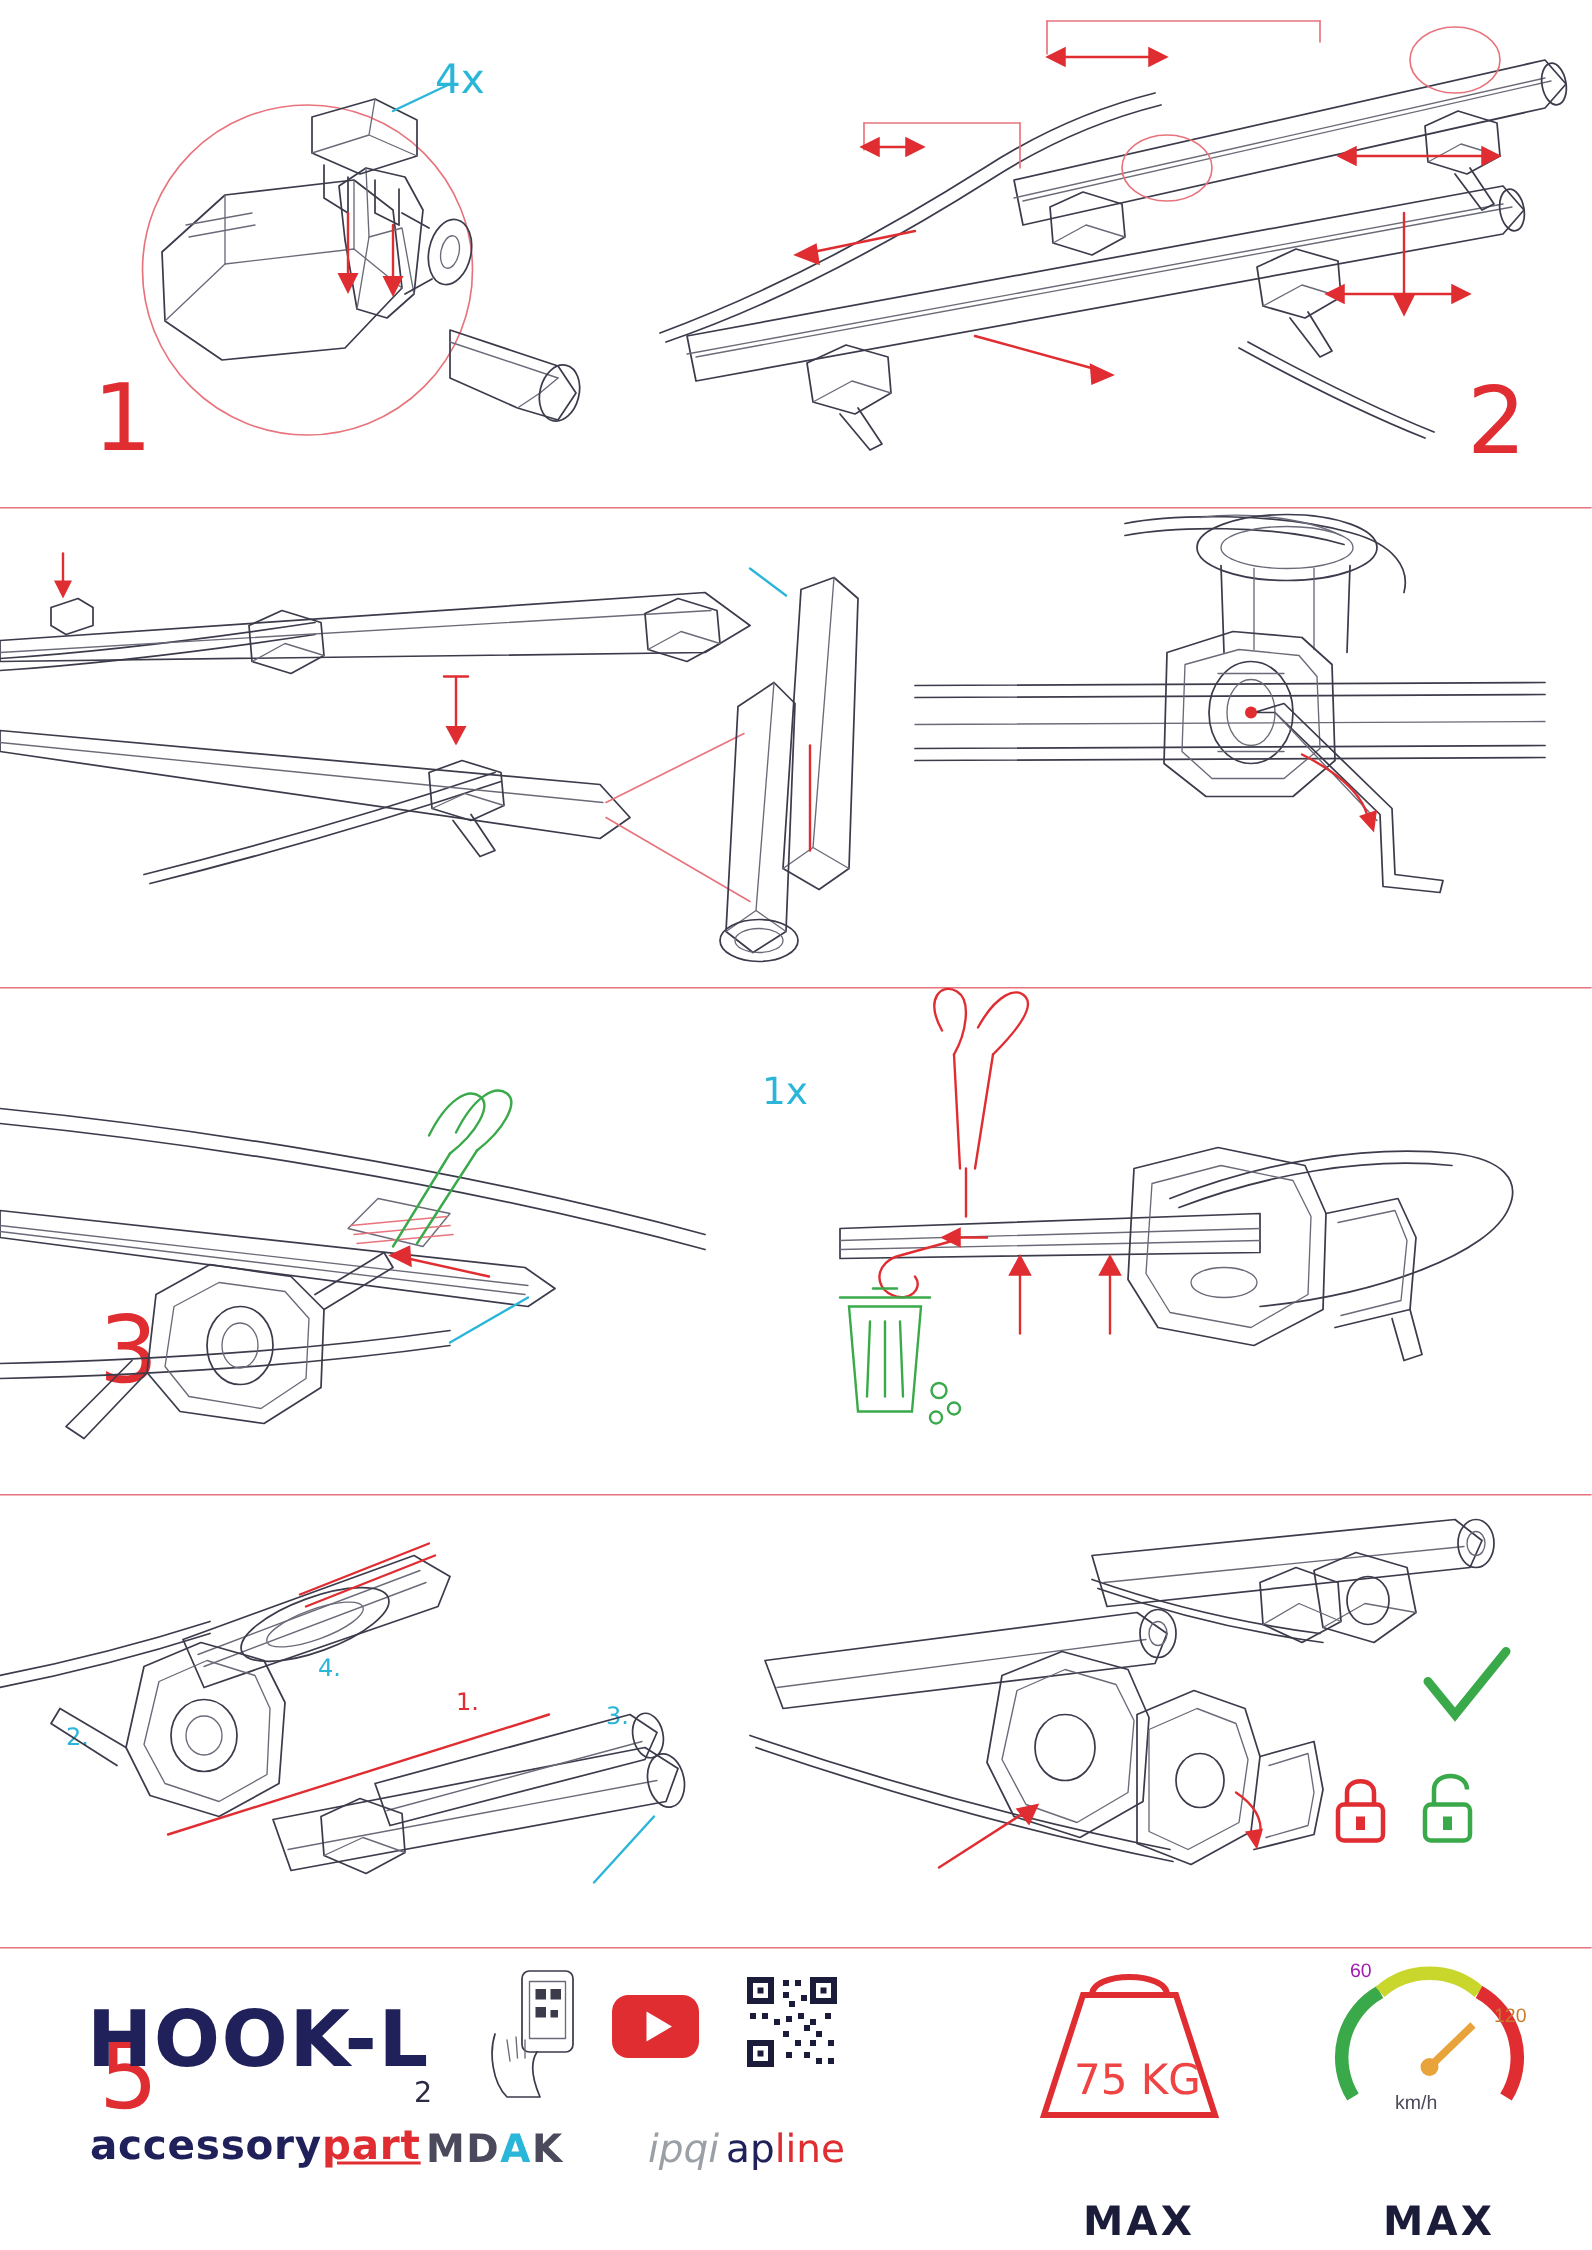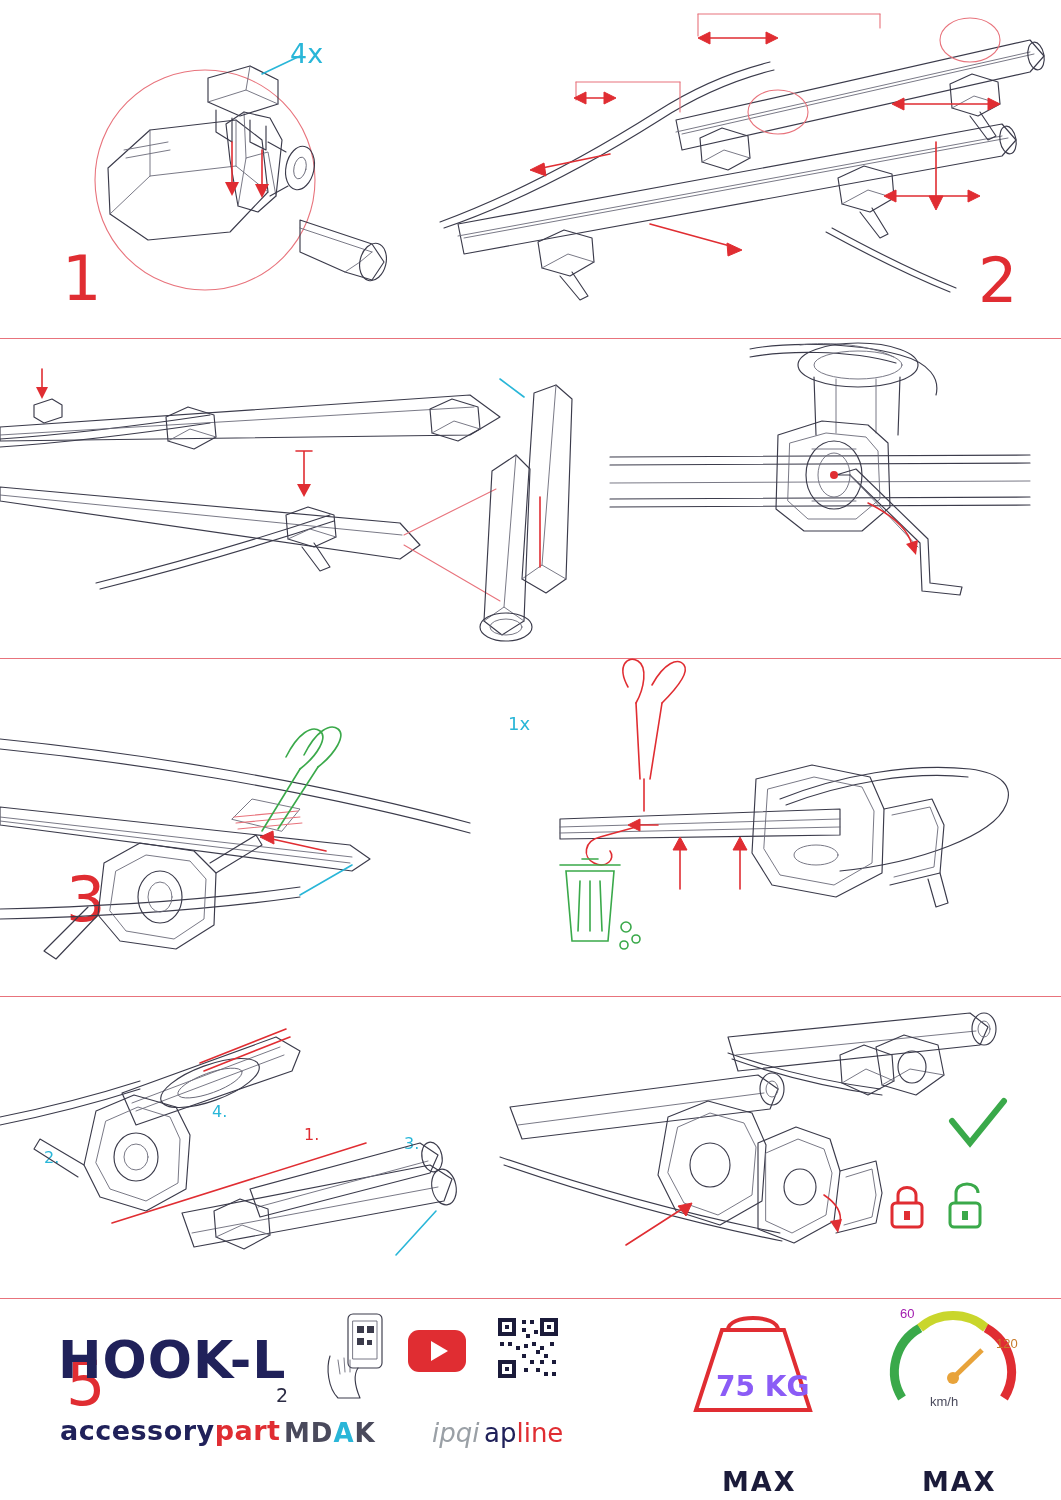--- a/index.html
+++ b/index.html
@@ -30,21 +30,21 @@
     line-height:1;
     letter-spacing:1px;
   }
 
   
   .cyan { color:#29b6d8; font-family:"DejaVu Sans", sans-serif; }
   .red  { color:#e02d32; font-family:"DejaVu Sans", sans-serif; }
   .dark { color:#2b2b44; font-family:"DejaVu Sans", sans-serif; }
   .grey { color:#555; }
 
-  .lbl { position:absolute; font-size:18px; white-space:nowrap; }
+  .lbl { position:absolute; font-size:25px; white-space:nowrap; }
   .lbl.sm { font-size:16px; }
   .lbl.xs { font-size:13px; }
 
   
   svg { display:block; overflow:visible; }
   .ln  { fill:none; stroke:#3b3b4b; stroke-width:1.15; stroke-linecap:round; stroke-linejoin:round; }
   .ln2 { fill:none; stroke:#6a6a78; stroke-width:0.9; stroke-linecap:round; stroke-linejoin:round; }
   .lnr { fill:none; stroke:#e02d32; stroke-width:1.6; stroke-linecap:round; stroke-linejoin:round; }
   .lnr-t { fill:none; stroke:#e8737c; stroke-width:1.1; stroke-linecap:round; }
   .lnc { fill:none; stroke:#29b6d8; stroke-width:1.6; stroke-linecap:round; }
@@ -59,37 +59,37 @@
     font-family:"DejaVu Sans", sans-serif;
     font-size:52px; font-weight:700; letter-spacing:1px;
     color:#20215a;
   }
   .brand-sub {
     position:absolute; left:60px; top:1415px;
     font-family:"DejaVu Sans", sans-serif;
     font-size:27px; font-weight:700; letter-spacing:0.5px;
   }
   .brand-sub .p1 { color:#20215a; }
-  .brand-sub .p2 { color:#e02d32; }
+  .brand-sub .p2 { color:#e02d32;text-decoration:underline; }
 
   .logo-row { position:absolute; top:1418px; font-family:"DejaVu Sans", sans-serif; font-size:26px; }
   .logo-mdak { left:284px; color:#4a4a5c; font-weight:600; letter-spacing:1px; }
   .logo-mdak .a { color:#29b6d8; }
   .logo-ipqi { left:404px; color:#9aa0a6; font-style:italic; font-weight:500;margin-left:28px; }
   .logo-apline { left:484px; color:#20215a; font-weight:500; }
   .logo-apline .l { color:#e02d32; }
 
   .maxlabel {
     position:absolute; font-family:"DejaVu Sans", sans-serif;
     font-size:27px; font-weight:700; color:#1b1b3a; letter-spacing:2px;margin-top:38px;
   }
 
   .weight-txt {
     position:absolute; left:716px; top:1370px;
-    font-family:"DejaVu Sans", sans-serif; font-size:28px; font-weight:700; color:#8b5cf6;text-align:center;
+    font-family:"DejaVu Sans", sans-serif; font-size:28px; font-weight:400; color:#ef4444;text-align:center;
   }
 </style>
 </head>
 <body>
 
 <div class="sheet">
 
   <div class="sep" style="top:338px;"></div>
   <div class="sep" style="top:658px;"></div>
   <div class="sep" style="top:996px;"></div>

